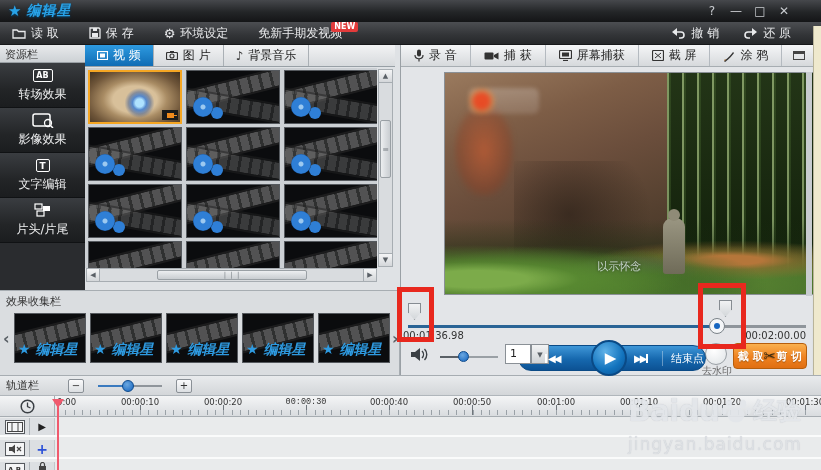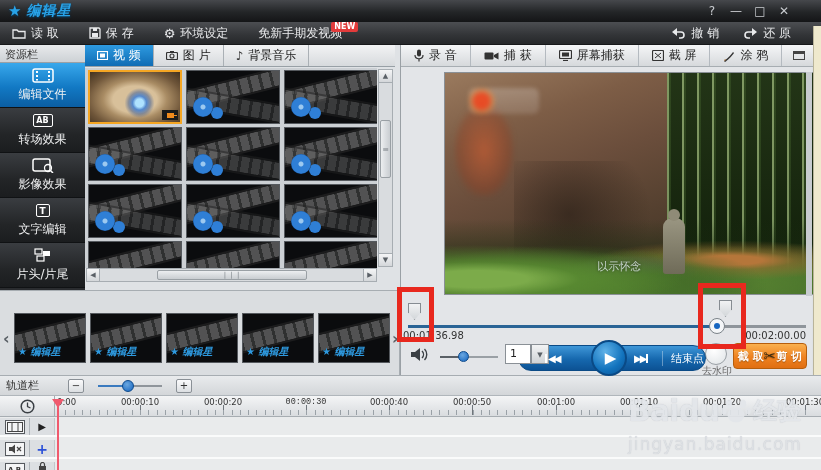--- a/index.html
+++ b/index.html
@@ -188,21 +188,21 @@
   #edge-strip { position:absolute; left:813px; top:26px; width:8px; height:349px; background:#efe9cd;
     border-left:1px solid #b9b49a; }
   #preview-scroll { position:absolute; left:806px; top:72px; width:6px; height:224px; background:#c8ccd0; }
 
   
   #effects { position:absolute; left:0; top:290px; width:400px; height:85px; background:#dadde0;
     border-top:1px solid #a7adb2; border-right:1px solid #a7adb2; }
   #effects-header { font-size:11px; color:#333; padding:3px 0 0 6px; }
   .fx-thumb { position:absolute; top:22px; width:72px; height:50px; background:#0b0c0e;
     border:1px solid #55595e; overflow:hidden; }
-  .fx-brand { position:absolute; left:3px; bottom:3px; color:#2e9ae0; font-size:10px; font-weight:bold;
+  .fx-brand { position:absolute; left:3px; bottom:3px; color:#2e9ae0; font-size:14px; font-weight:bold;
     font-style:italic; white-space:nowrap; z-index:2; }
   .fx-arrow { position:absolute; top:38px; font-size:16px; font-weight:bold; color:#5a6066; }
 
   
   #trackbar { position:absolute; left:0; top:375px; width:821px; height:20px;
     background:linear-gradient(#e9ebed,#d3d6d9); border-top:1px solid #a7adb2; display:flex; align-items:center; }
   #trackbar .lbl { font-size:11px; color:#333; padding-left:6px; width:60px; }
   .zoom-btn { width:16px; height:14px; background:linear-gradient(#fbfbfc,#dcdfe2); border:1px solid #8a9096;
     border-radius:2px; font-size:10px; line-height:12px; text-align:center; color:#333; }
   #zoom-minus { margin-left:8px; }
@@ -319,34 +319,20 @@
               <path d="M9 0l5 4-5 4z" fill="#e9eaec"></path>
             </svg>
           </span>
         <span>还 原</span>
       </div>
     </div>
   </div>
 
   <div id="sidebar">
     <div id="sidebar-header">资源栏</div>
-    <div class="side-item active">
-      <span class="ic">
-          <svg width="22" height="15" viewBox="0 0 22 15">
-            <rect x="1" y="1" width="20" height="13" rx="2" fill="none" stroke="#fff" stroke-width="1.5"></rect>
-            <rect x="4" y="3" width="2" height="2" fill="#fff"></rect>
-            <rect x="4" y="7" width="2" height="2" fill="#fff"></rect>
-            <rect x="4" y="11" width="2" height="1.5" fill="#fff"></rect>
-            <rect x="16" y="3" width="2" height="2" fill="#fff"></rect>
-            <rect x="16" y="7" width="2" height="2" fill="#fff"></rect>
-            <rect x="16" y="11" width="2" height="1.5" fill="#fff"></rect>
-          </svg>
-        </span>
-      <span class="lbl">编辑文件</span>
-    </div>
     <div class="side-item">
       <span class="ic">
           <span class="boxglyph" style="width:20px;height:13px;">AB</span>
         </span>
       <span class="lbl">转场效果</span>
     </div>
     <div class="side-item">
       <span class="ic">
           <svg width="22" height="15" viewBox="0 0 22 15">
             <rect x="1" y="1" width="17" height="12" rx="2" fill="none" stroke="#fff" stroke-width="1.5"></rect>
@@ -570,20 +556,21 @@
   <div id="endpoint-btn">结束点</div>
   <div id="wm-toggle"></div>
   <div id="wm-label">去水印</div>
   <div id="cut-btn">
     <span>截 取</span>
     <span class="sc">✂</span>
     <span>剪 切</span>
   </div>
 
   <div id="effects">
+    <div id="effects-header">效果收集栏</div>
     <div class="fx-arrow" style="left:3px;">‹</div>
     <div class="fx-thumb" style="left:14px;">
         <div class="reel-band"></div>
         <div class="fx-brand">★ 编辑星</div>
       </div>
     <div class="fx-thumb" style="left:90px;">
         <div class="reel-band"></div>
         <div class="fx-brand">★ 编辑星</div>
       </div>
     <div class="fx-thumb" style="left:166px;">

